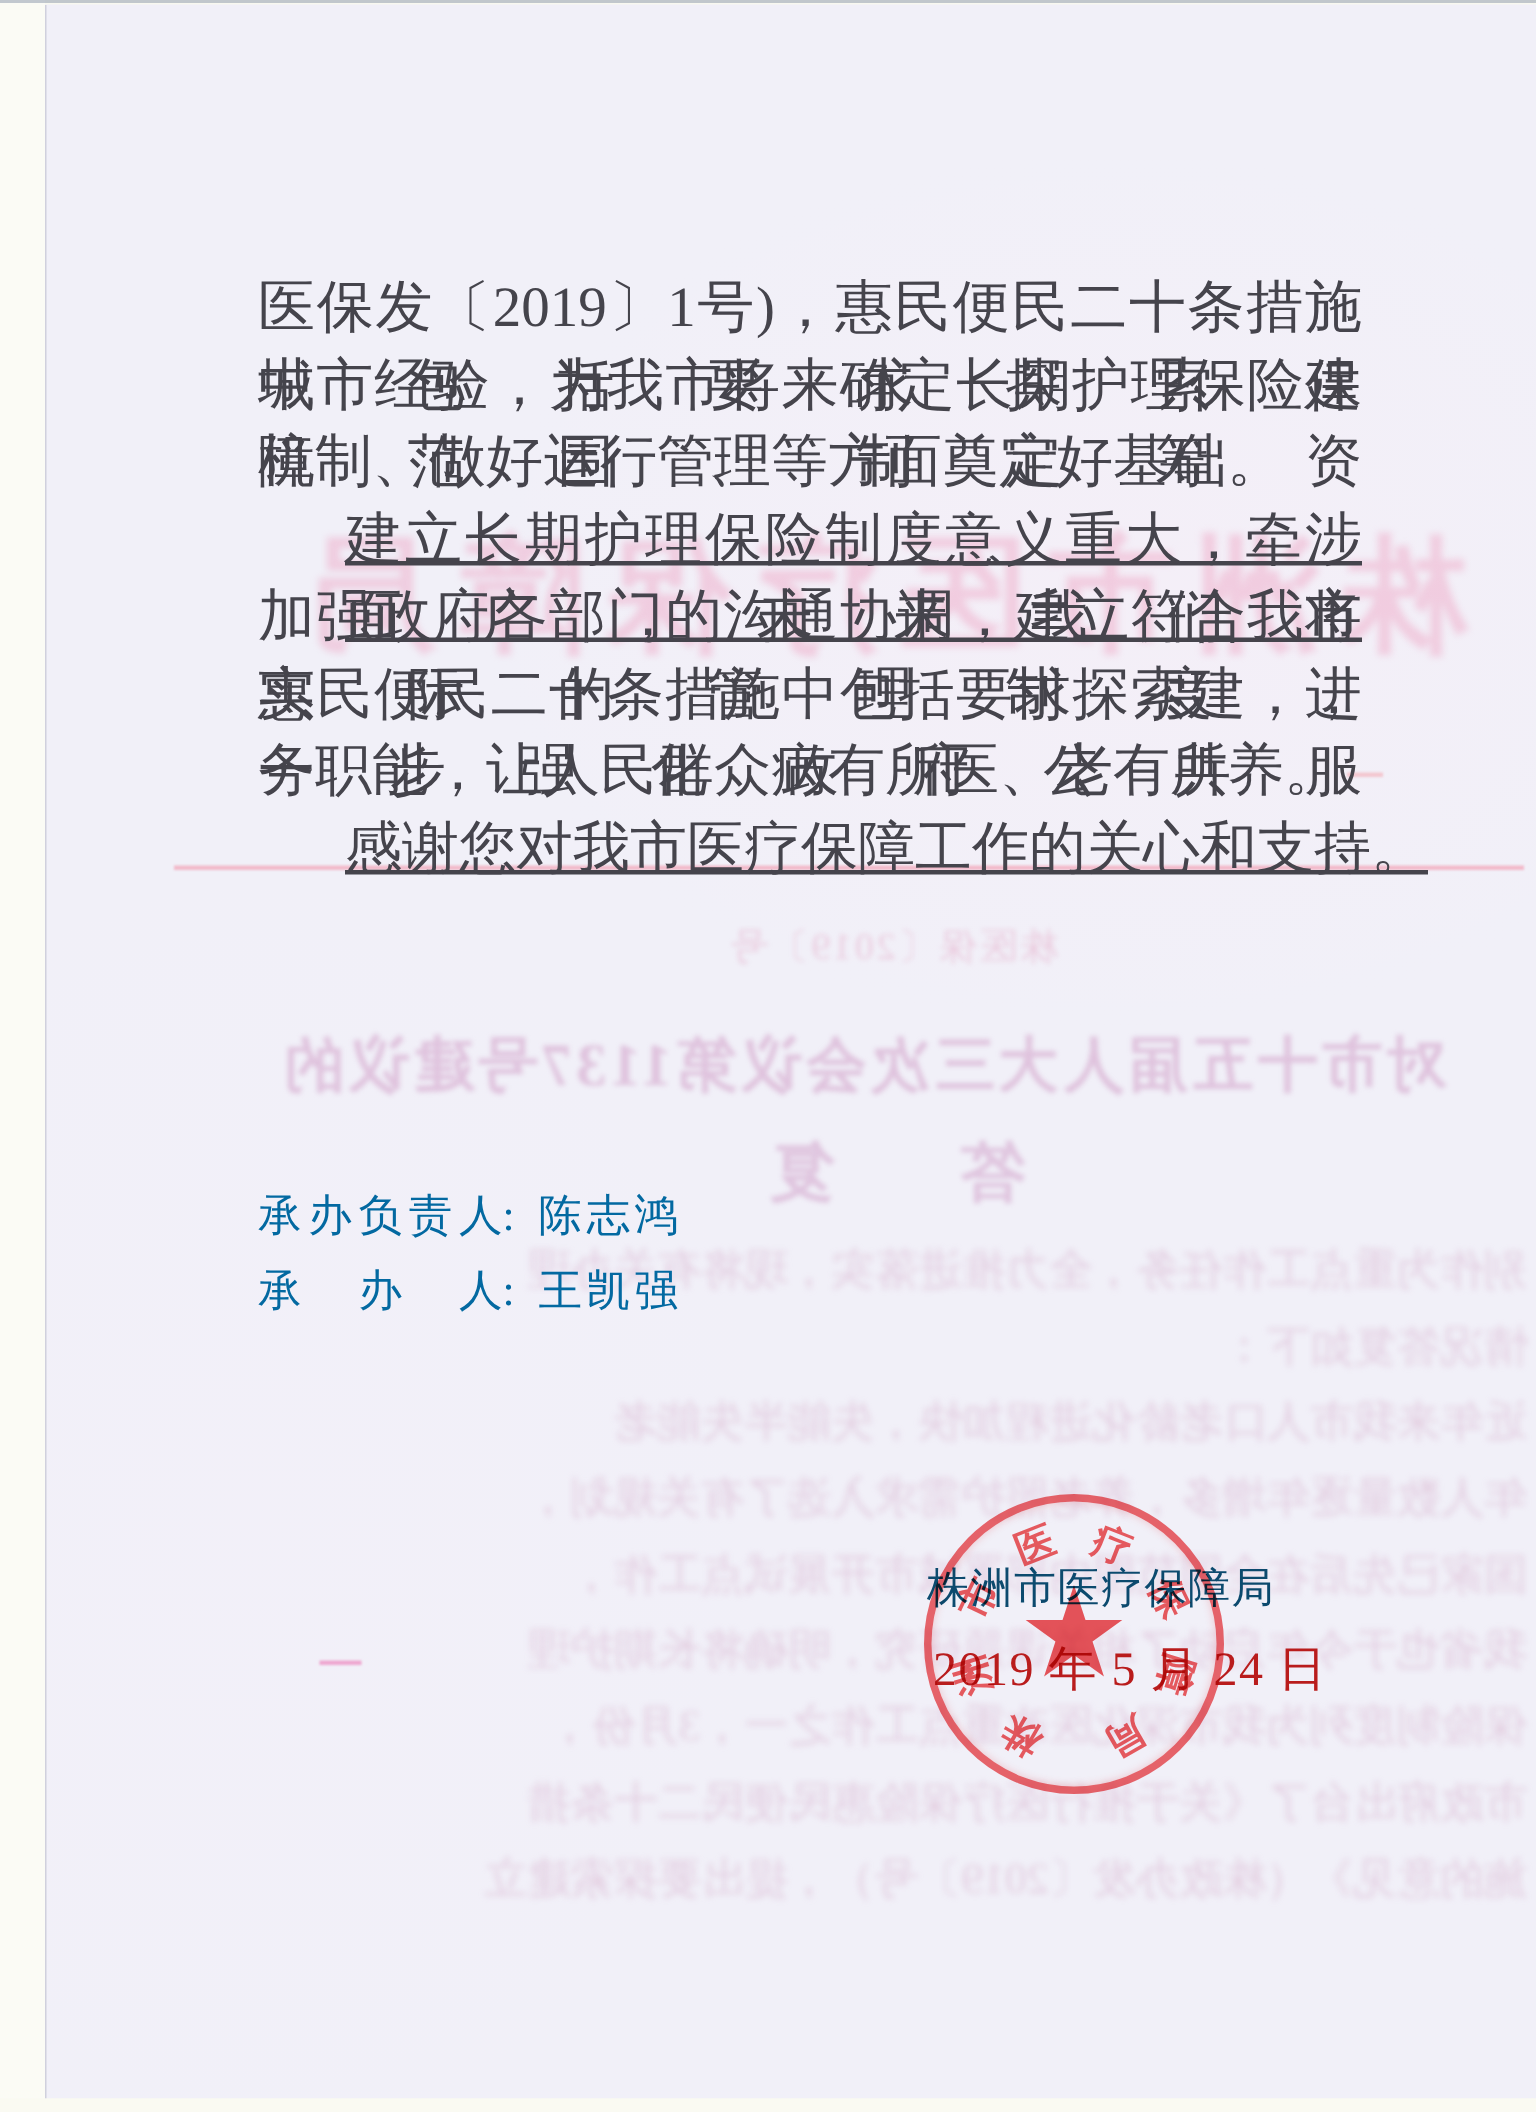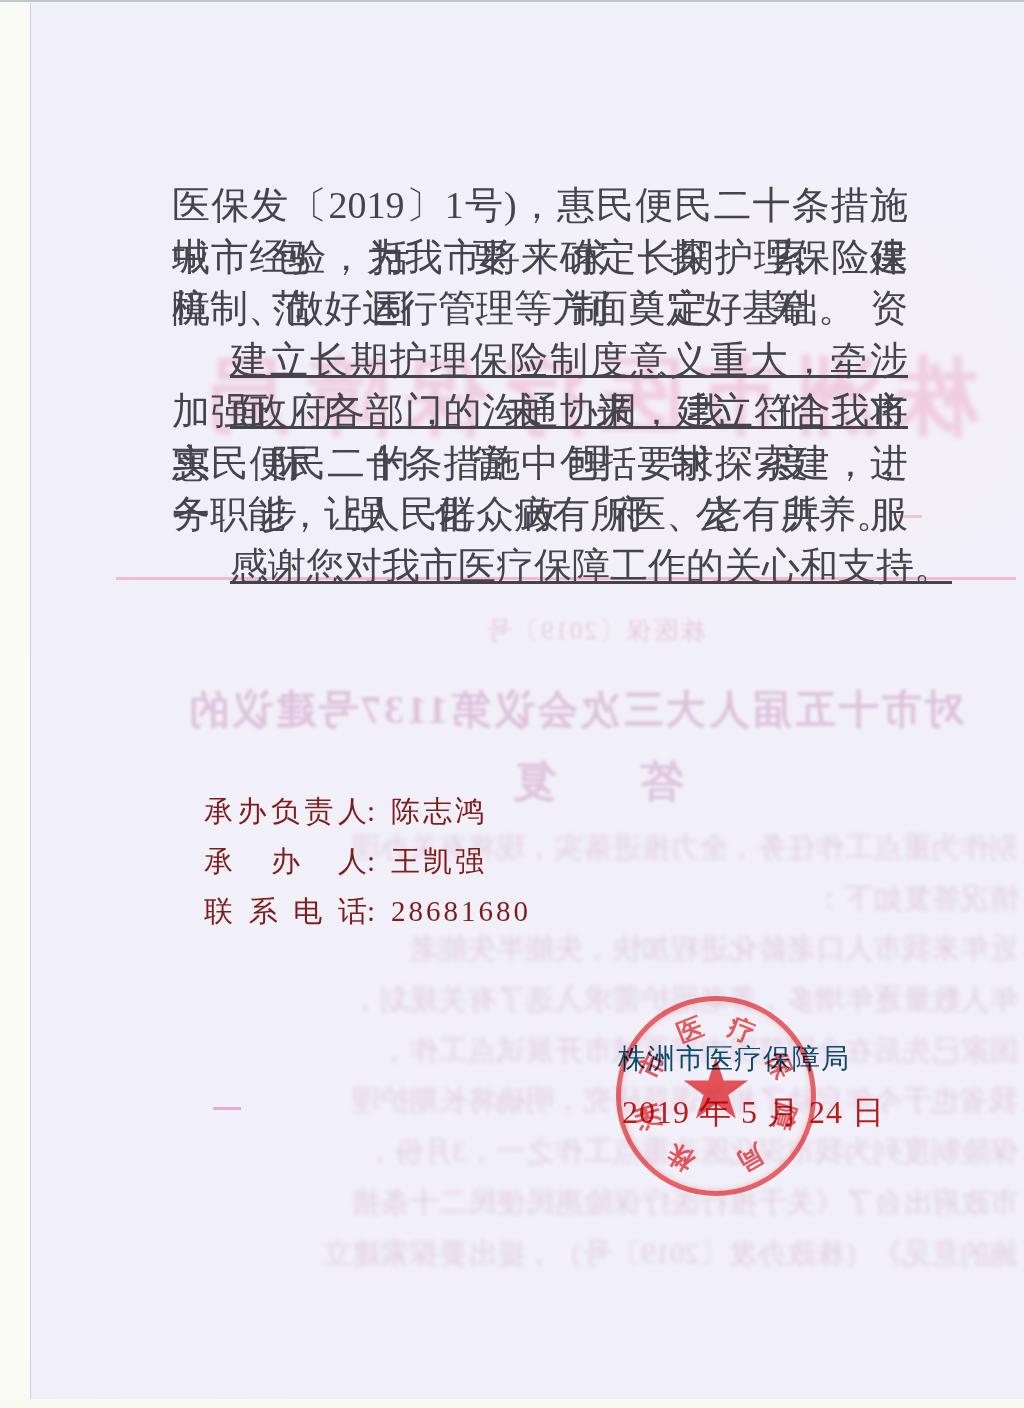--- a/index.html
+++ b/index.html
@@ -65,21 +65,21 @@
     position:absolute;left:172px;top:180px;width:736px;
     font-size:38px;line-height:51.5px;color:#45444c;
   }
   .body-block .line{height:51.5px;white-space:nowrap;}
   .body-block .line.fill{white-space:normal;text-align:justify;text-align-last:justify;}
   .body-block .line.indent{padding-left:58px;text-decoration:underline;}
   .body-block .line.indent.fill{width:678px;}
 
   .contact-block{
     position:absolute;left:172px;top:786px;width:480px;
-    font-size:29px;line-height:50px;color:#7f1d1d;margin-left:32px;
+    font-size:29px;line-height:50px;color:#0369a1;
   }
   .contact-row{height:50px;white-space:nowrap;}
   .contact-label{display:inline-block;width:163px;text-align:justify;text-align-last:justify;}
   .contact-sep{display:inline-block;}
   .contact-value{display:inline-block;margin-left:16px;letter-spacing:3px;}
 
   .sign-org{
     position:absolute;left:618px;top:1040px;width:240px;
     font-size:28px;letter-spacing:1px;color:#0c4a6e;white-space:nowrap;
   }
@@ -152,23 +152,20 @@
     </div>
 
   <div class="contact-block">
 
   <div class="contact-row">
         <span class="contact-label">承办负责人</span><span class="contact-sep">:</span><span class="contact-value">陈志鸿</span>
       </div>
       <div class="contact-row">
         <span class="contact-label">承办人</span><span class="contact-sep">:</span><span class="contact-value">王凯强</span>
       </div>
-      <div class="contact-row">
-        <span class="contact-label">联系电话</span><span class="contact-sep">:</span><span class="contact-value">28681680</span>
-      </div>
     </div>
 
   <div class="sign-org">株洲市医疗保障局</div>
   <div class="sign-date">2019 年 5 月 24 日</div>
 
   <div class="seal">
     <div class="seal-ring"></div>
     <div class="seal-star">★</div>
     <div id="seal-arc">
         <div class="seal-char" style="transform: rotate(-150deg) translateY(-70px);">株</div>

